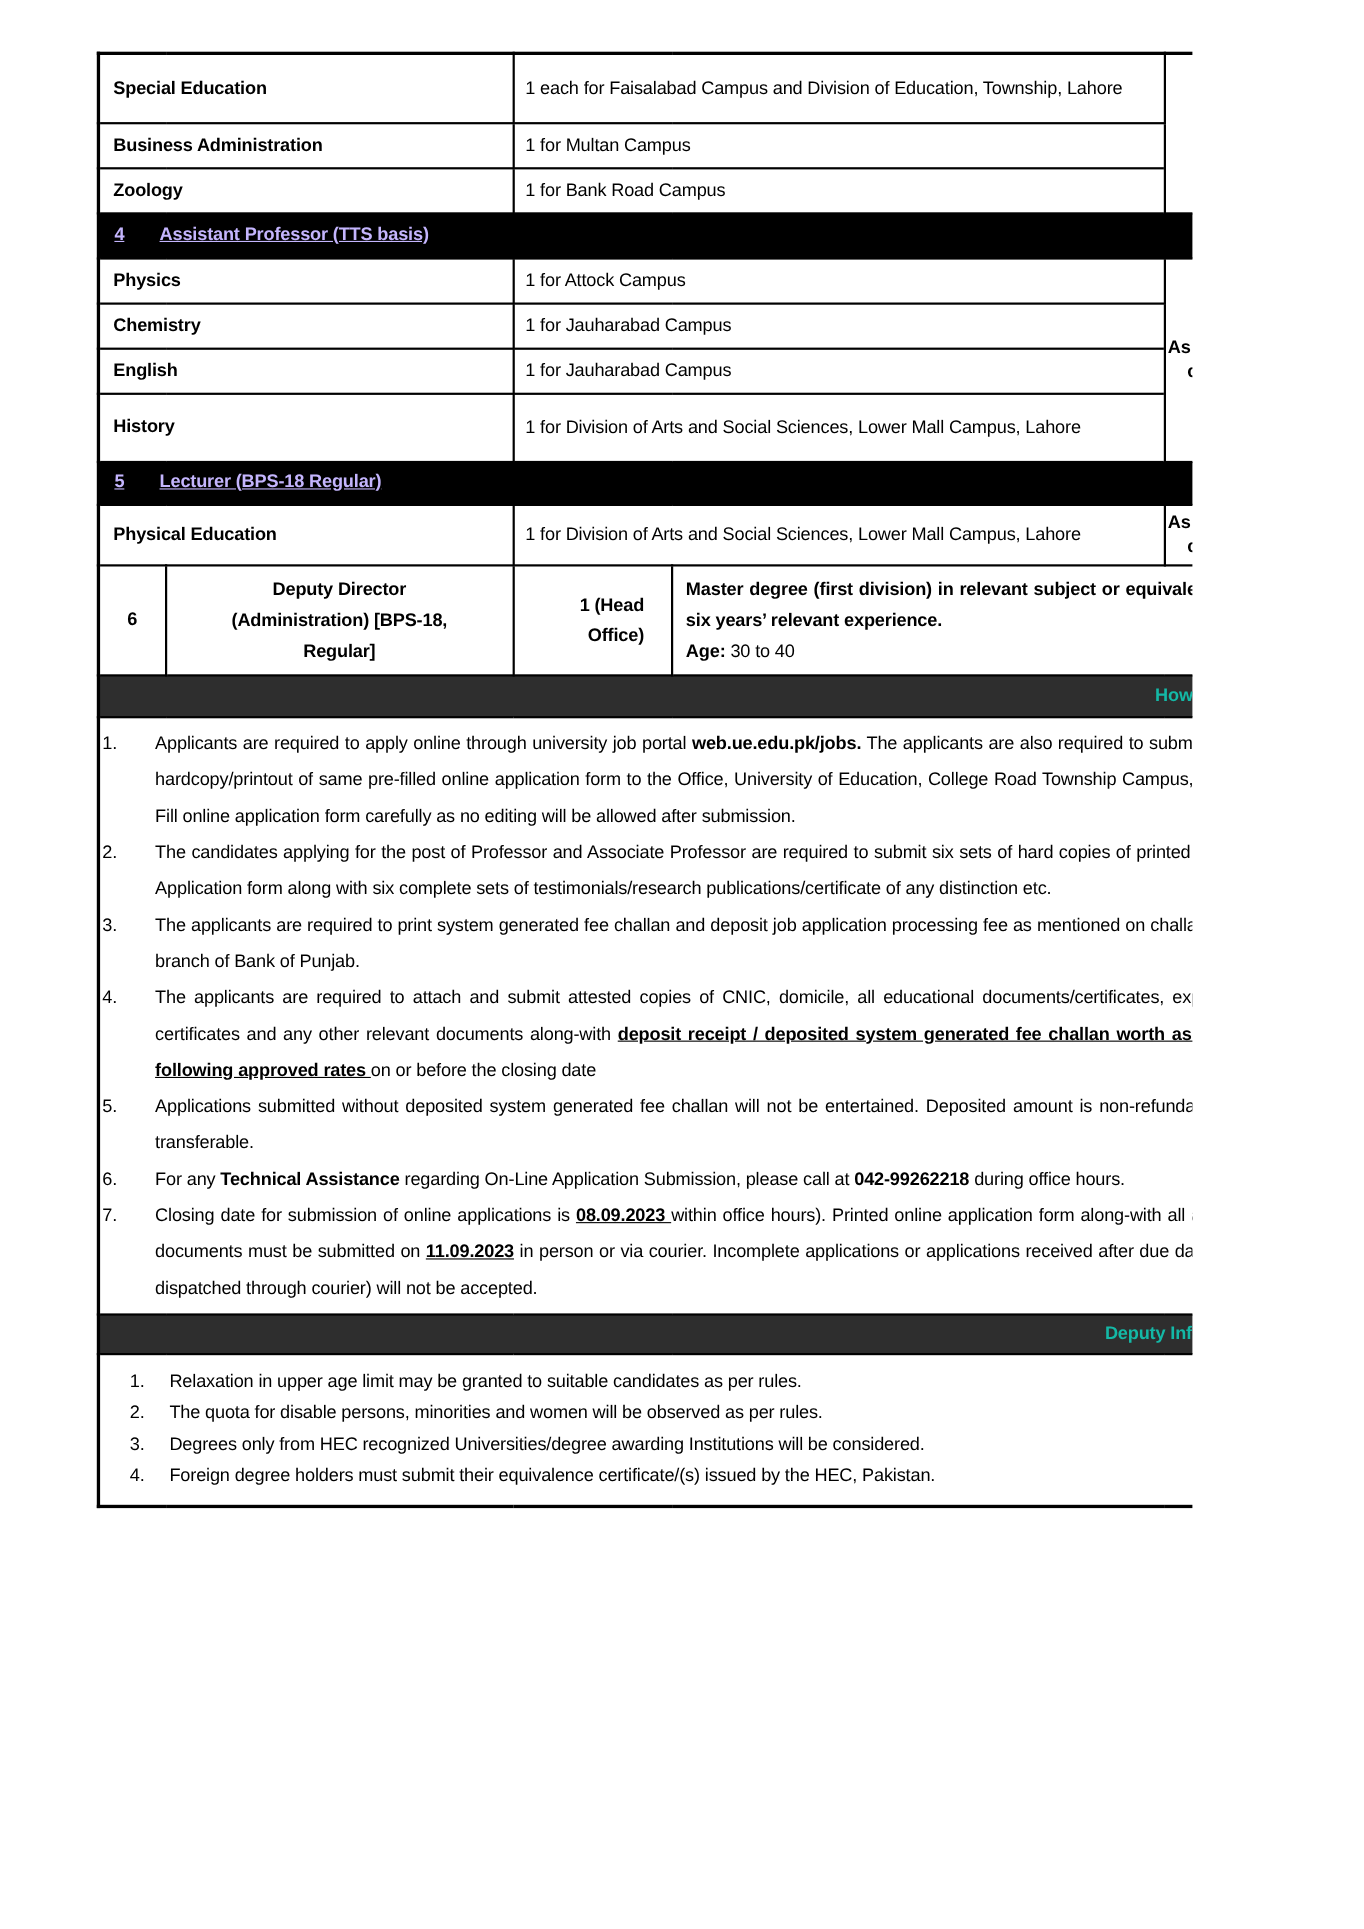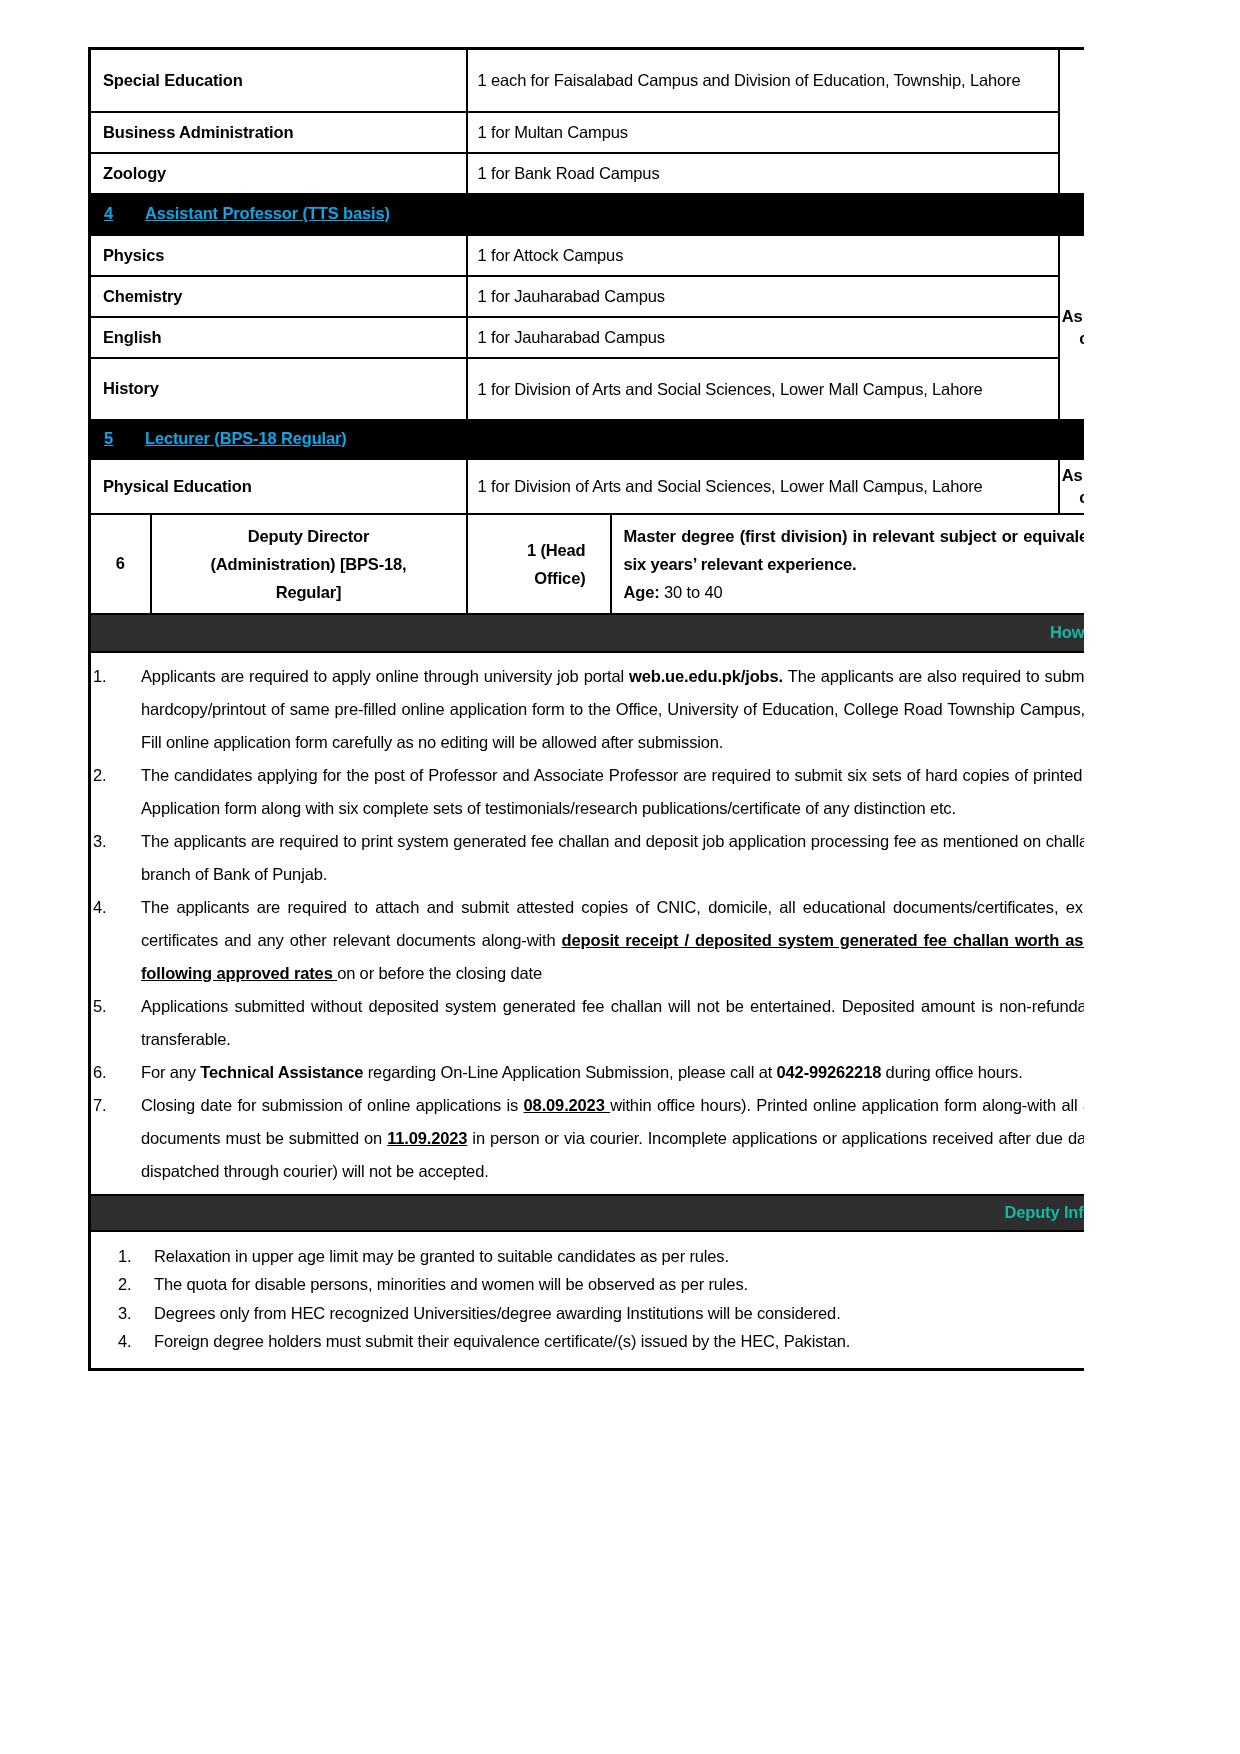--- a/index.html
+++ b/index.html
@@ -20,21 +20,21 @@
 
   td.subject   { font-weight:bold; padding:6px 12px; }
   td.detail    { padding:5px 10px; text-align:justify; line-height:28px; }
   td.criteria  { font-weight:bold; font-size:16px; text-align:center; line-height:22px; padding:2px 1px; }
 
   tr.h63 { height:63px; } tr.h41 { height:41px; } tr.h62 { height:62px; }
   tr.h55 { height:55px; } tr.h100 { height:100px; } tr.h39 { height:39px;margin-top:24px; }
   tr.h38 { height:38px; } tr.h36 { height:36px; }
 
   td.banner {
-    background:#000; color:#0ea5e9; font-weight:bold; font-size:20px;
+    background:#000; color:#c4b5fd; font-weight:bold; font-size:20px;
     padding:4px 0 6px 13px; letter-spacing:0;
   }
   td.banner .sec-num   { display:inline-block; text-decoration:underline; margin-right:32px; }
   td.banner .sec-title { text-decoration:underline; }
 
   td.heading {
     background:#2e2e2e; color:#14b8a6; font-weight:bold; font-size:18.5px;
     text-align:right; padding:5px 0; letter-spacing:0;
   }
 

